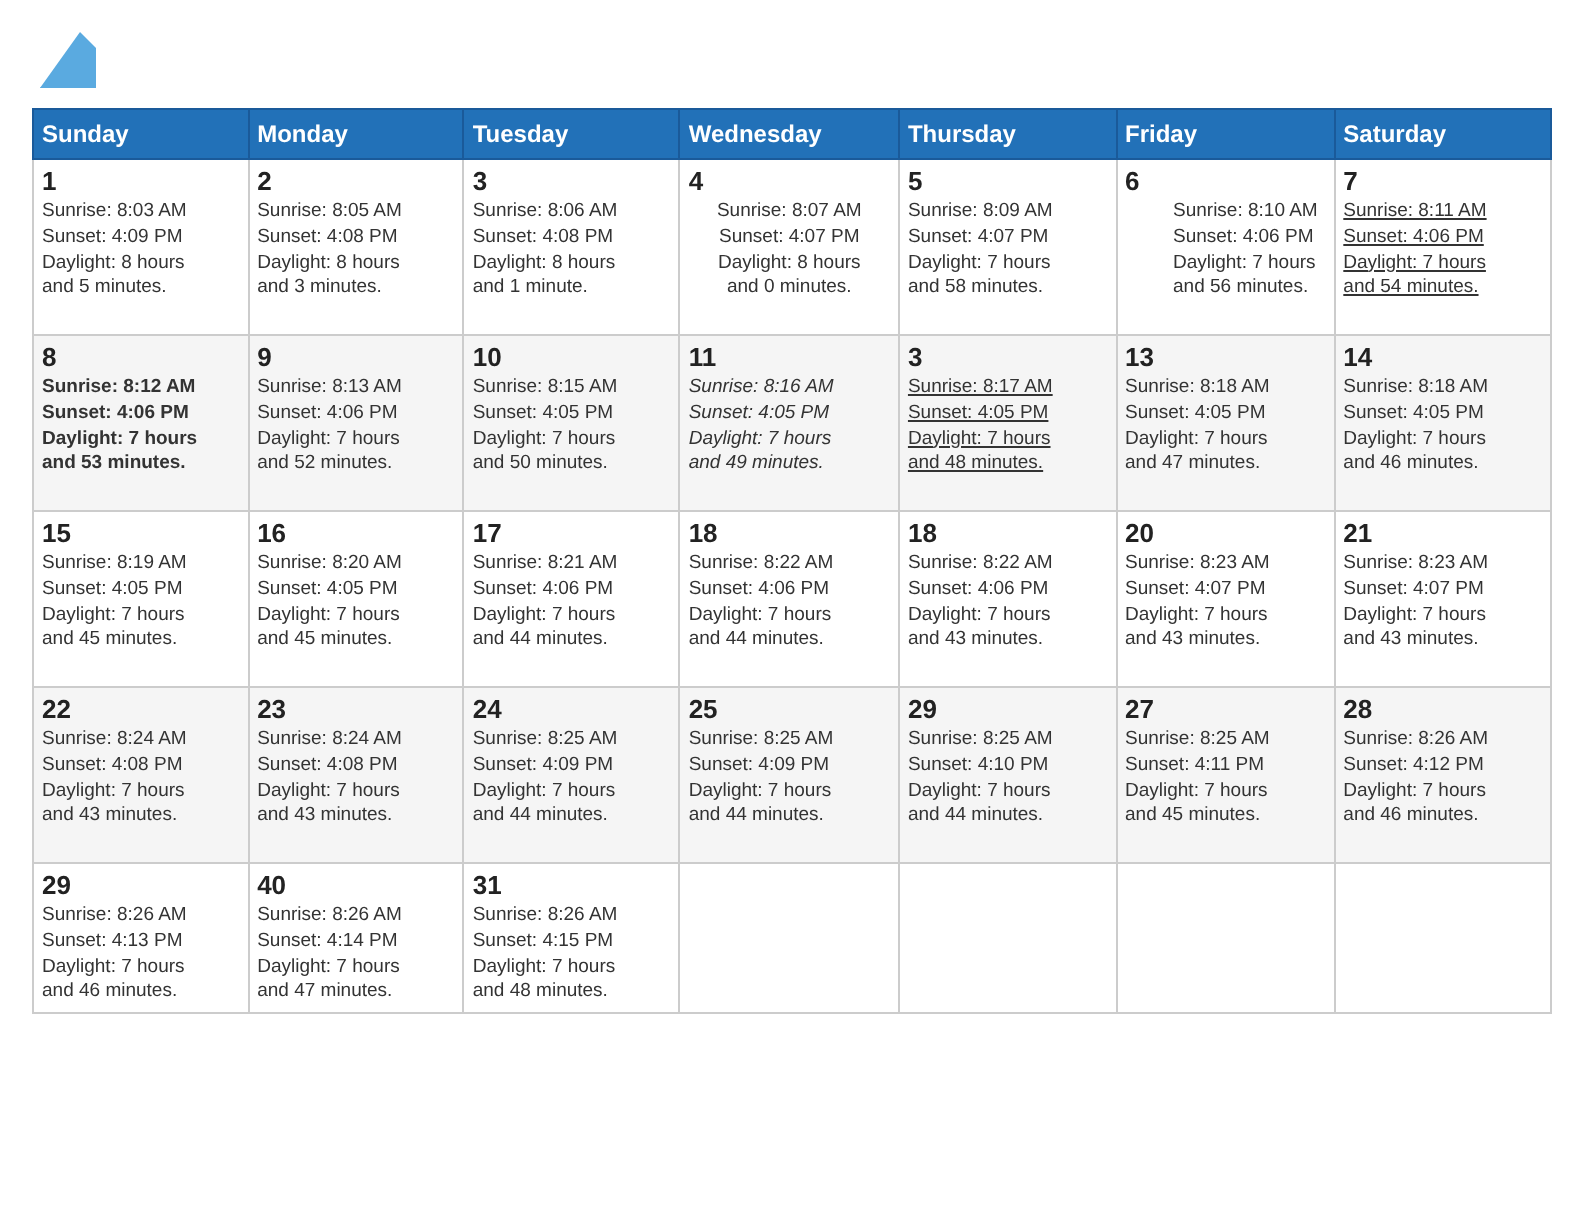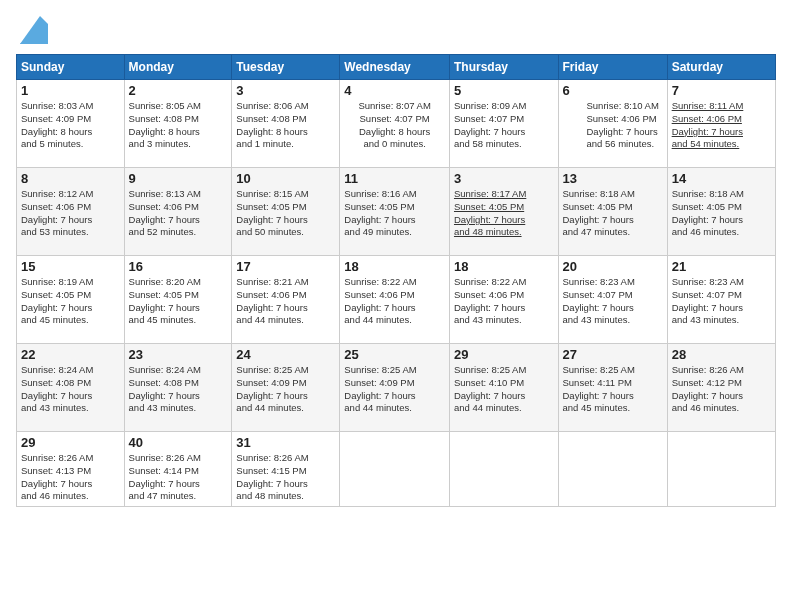--- a/index.html
+++ b/index.html
@@ -176,42 +176,42 @@
             <span class="day-num">7</span>
             <div class="day-info" style="white-space: pre-line; text-decoration: underline;">Sunrise: 8:11 AM
 Sunset: 4:06 PM
 Daylight: 7 hours
 and 54 minutes.</div>
           </td>
         </tr>
         <tr>
           <td>
             <span class="day-num">8</span>
-            <div class="day-info" style="white-space: pre-line;">Sunrise: 8:12 AM
+            <div class="day-info" style="white-space: pre-line; font-weight: bold;">Sunrise: 8:12 AM
 Sunset: 4:06 PM
 Daylight: 7 hours
 and 53 minutes.</div>
           </td>
           <td>
             <span class="day-num">9</span>
             <div class="day-info" style="white-space: pre-line;">Sunrise: 8:13 AM
 Sunset: 4:06 PM
 Daylight: 7 hours
 and 52 minutes.</div>
           </td>
           <td>
             <span class="day-num">10</span>
             <div class="day-info" style="white-space: pre-line;">Sunrise: 8:15 AM
 Sunset: 4:05 PM
 Daylight: 7 hours
 and 50 minutes.</div>
           </td>
           <td>
             <span class="day-num">11</span>
-            <div class="day-info" style="white-space: pre-line;">Sunrise: 8:16 AM
+            <div class="day-info" style="white-space: pre-line; font-style: italic;">Sunrise: 8:16 AM
 Sunset: 4:05 PM
 Daylight: 7 hours
 and 49 minutes.</div>
           </td>
           <td>
             <span class="day-num">3</span>
             <div class="day-info" style="white-space: pre-line; text-decoration: underline;">Sunrise: 8:17 AM
 Sunset: 4:05 PM
 Daylight: 7 hours
 and 48 minutes.</div>

